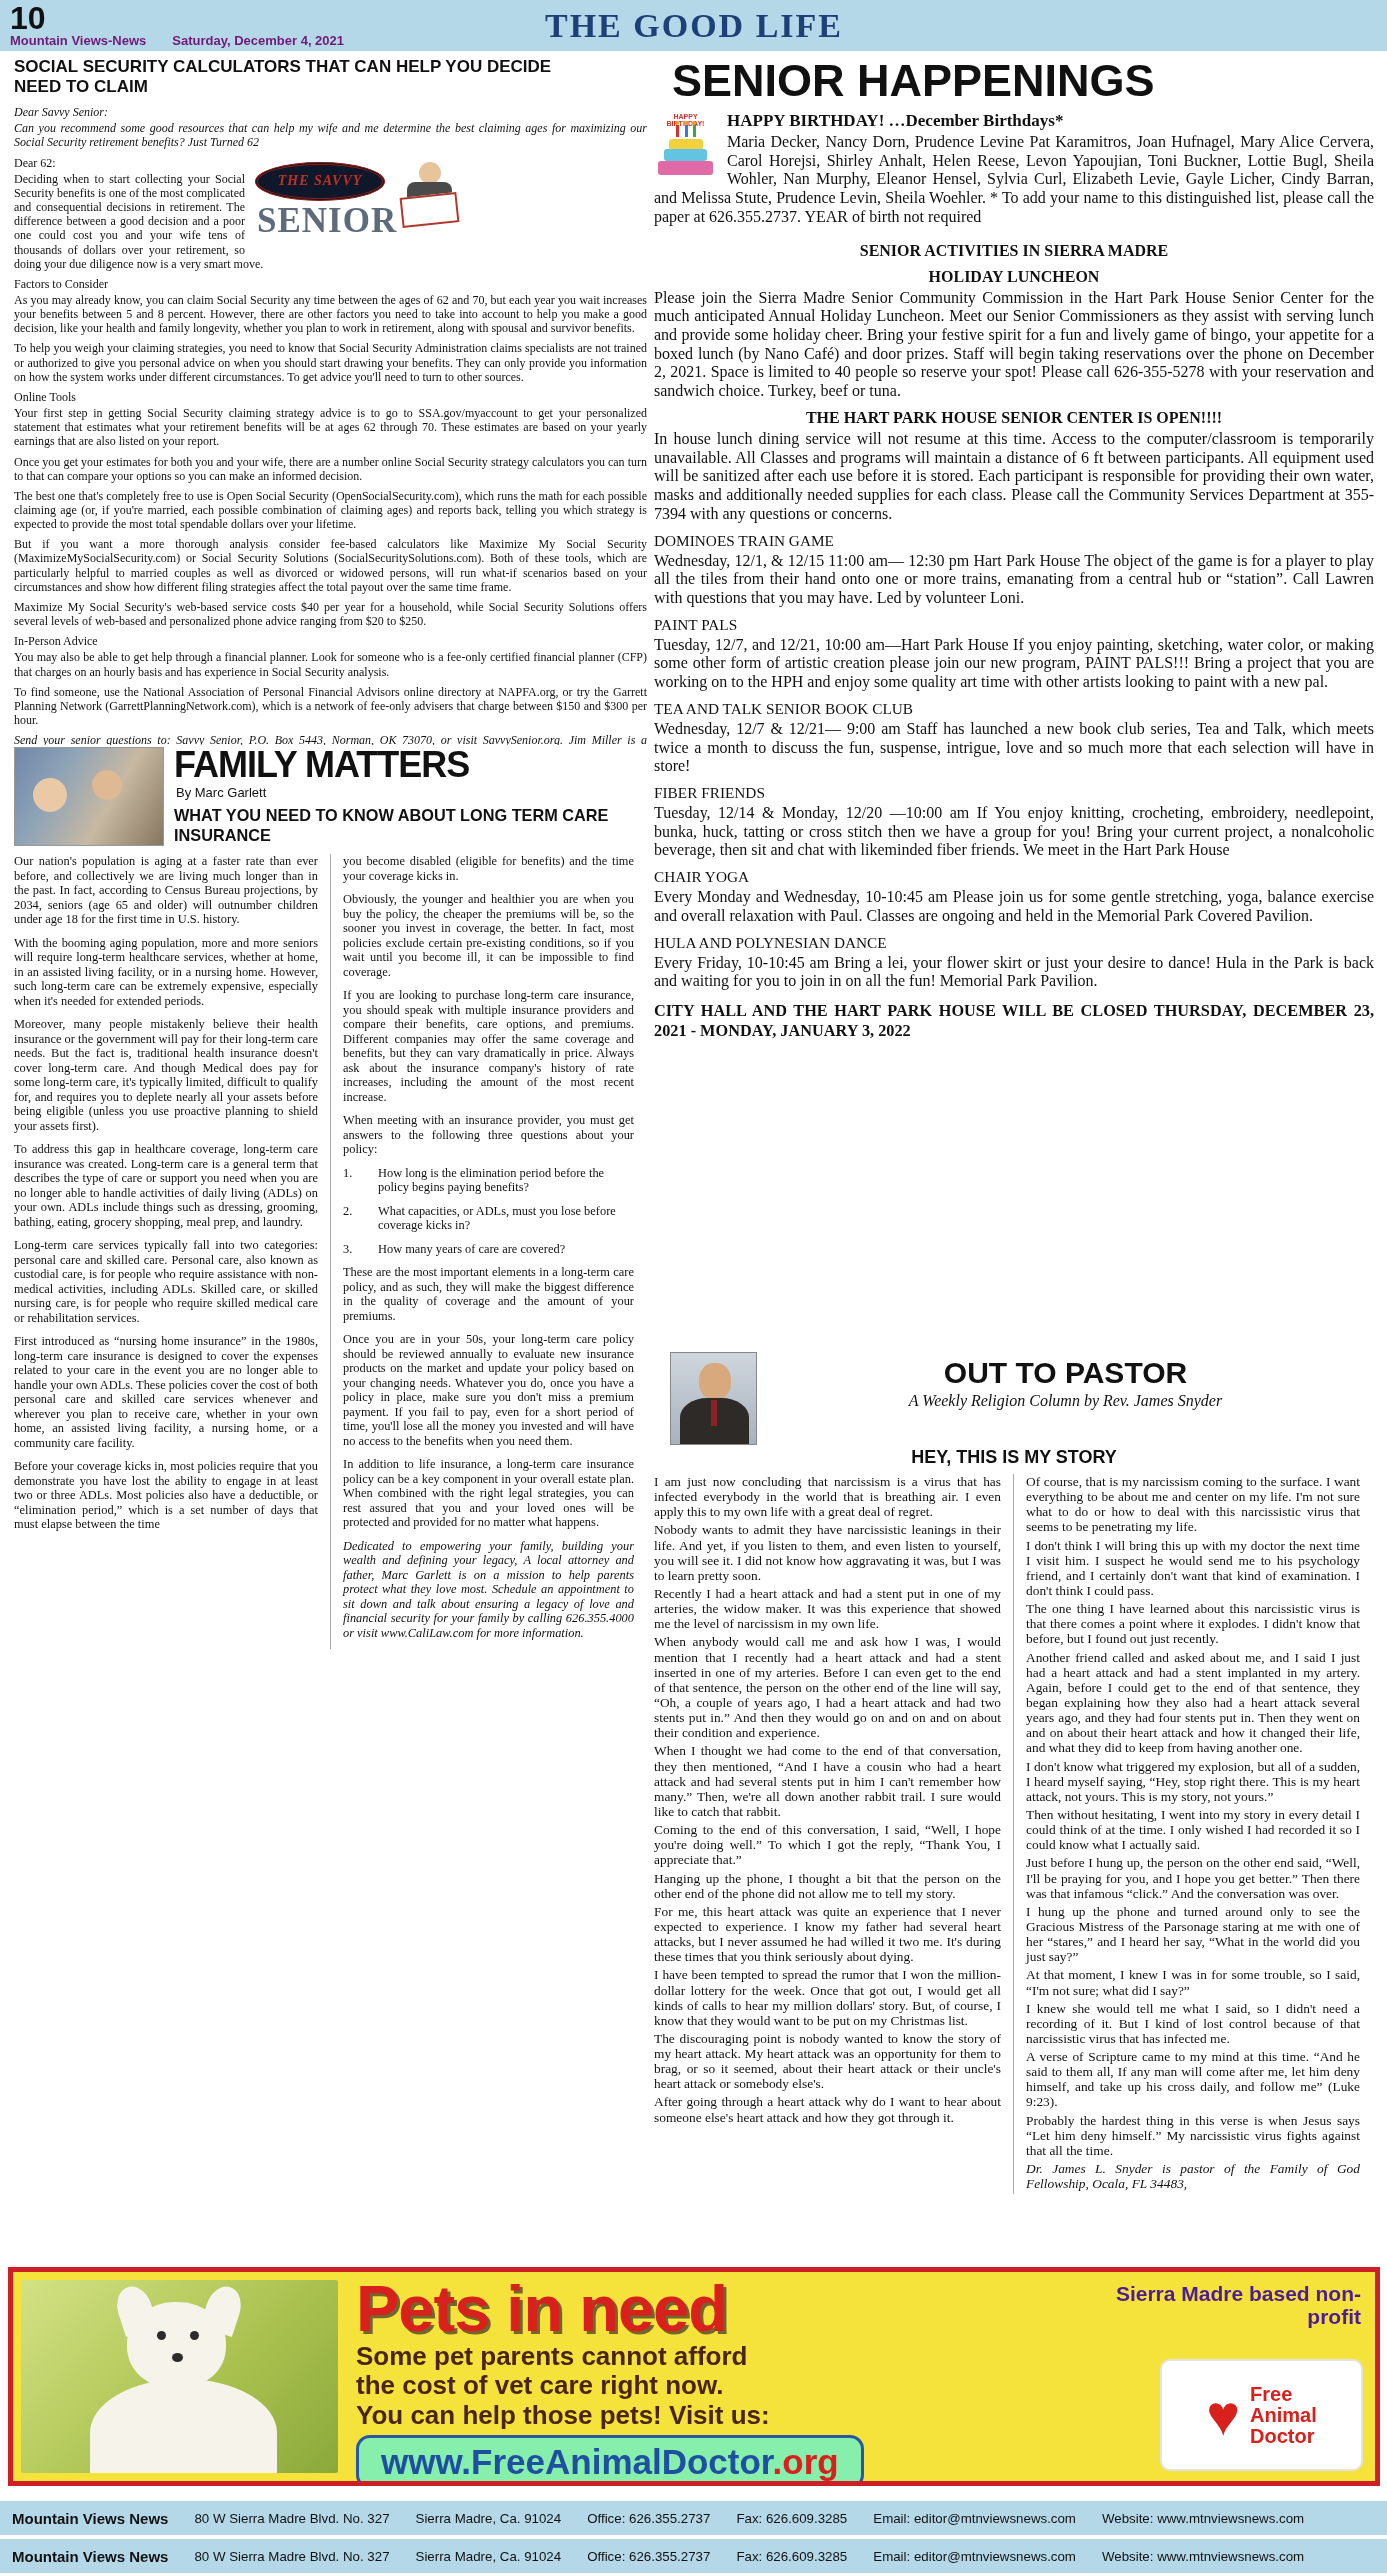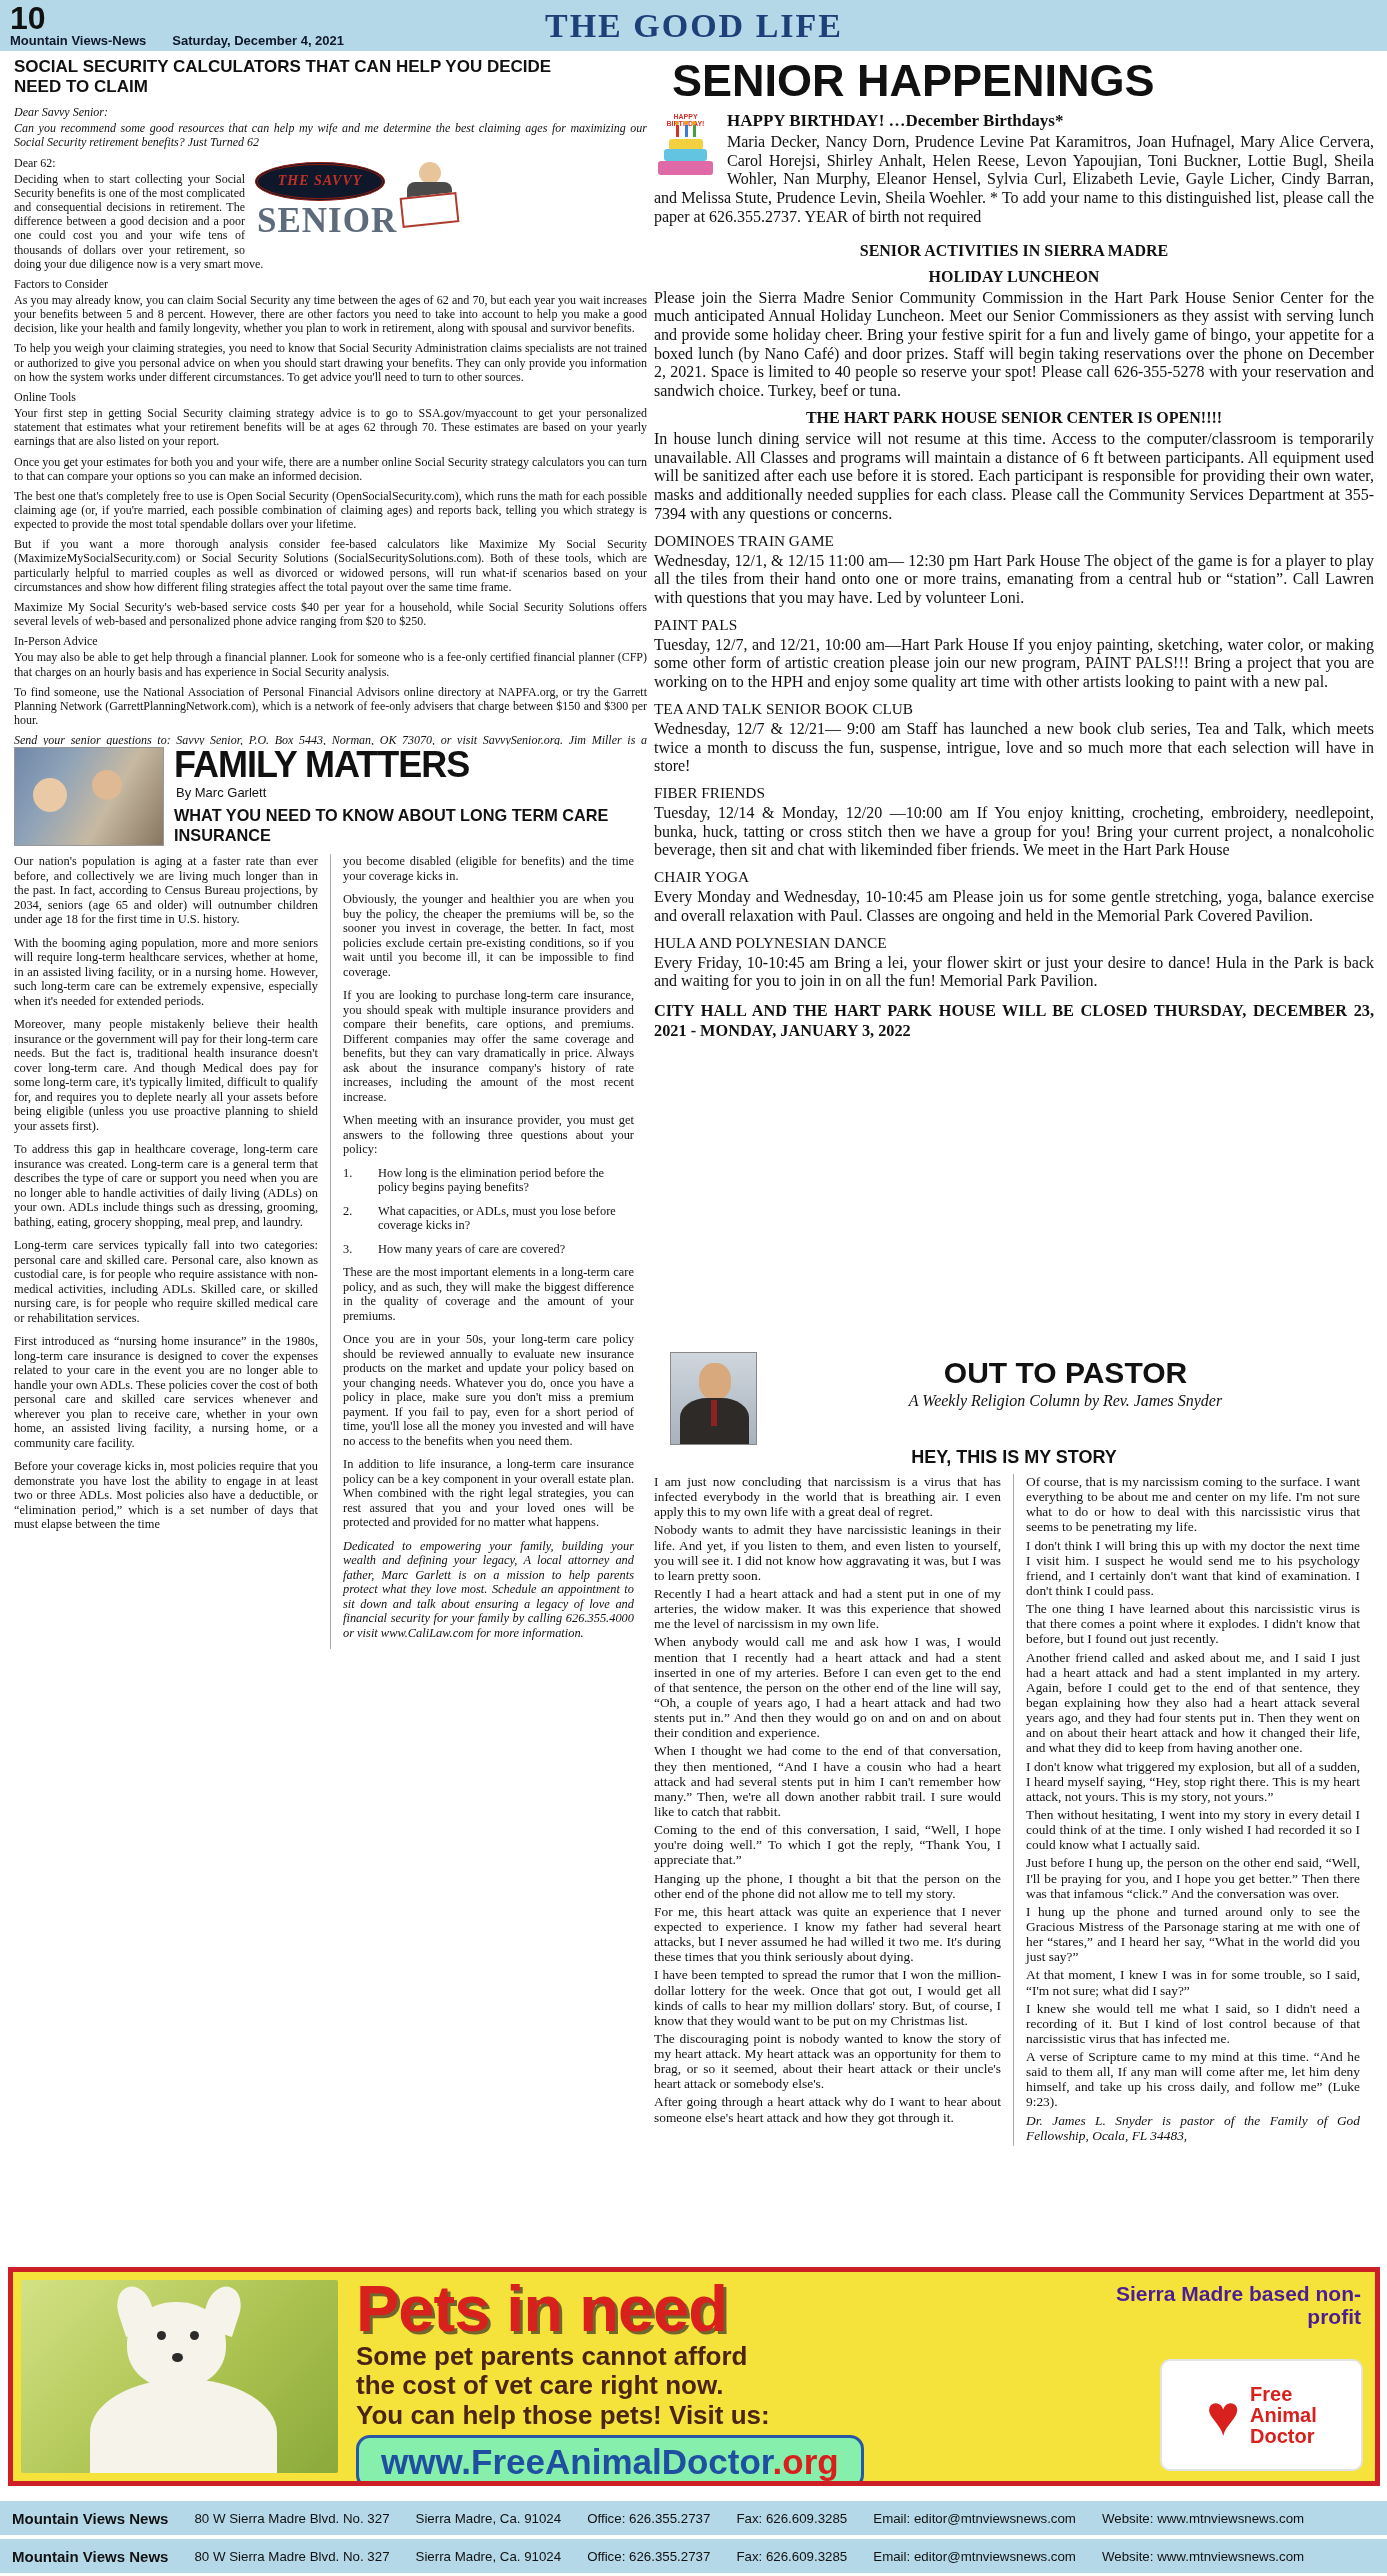--- a/index.html
+++ b/index.html
@@ -12,21 +12,21 @@
     color: #111;
     overflow: hidden;
   }
   .just { text-align: justify; hyphens: auto; -webkit-hyphens: auto; }
   .ital { font-style: italic; }
   .clear { clear: both; }
 
   
   .topbar { position: absolute; left:0; top:0; width:1388px; height:51px; background:#b5d8e9; }
   .pagenum { position:absolute; left:10px; top:0px; font: bold 32px "Liberation Sans", sans-serif; color:#111; }
-  .mast { position:absolute; left:10px; top:33px; font: bold 13px "Liberation Sans", sans-serif; color:#0f172a; }
+  .mast { position:absolute; left:10px; top:33px; font: bold 13px "Liberation Sans", sans-serif; color:#701a75; }
   .mast span { margin-right: 26px; }
   .band-title { position:absolute; left:0; right:0; top:7px; text-align:center;
     font: bold 34px "Liberation Serif", serif; color:#1e4079; letter-spacing:2px; }
 
   
   .savvy { position:absolute; left:14px; top:57px; width:633px; height:688px; overflow:hidden; }
   .sv-head { font: bold 17px "Liberation Sans", sans-serif; line-height:1.18; margin-bottom:8px; }
   .sv-head span { display:block; }
   .savvy p { font-size:12px; line-height:1.18; margin-bottom:6px; }
   .savvy .subh { margin-bottom:2px; }
@@ -292,20 +292,21 @@
       <p class="just">I don't think I will bring this up with my doctor the next time I visit him. I suspect he would send me to his psychology friend, and I certainly don't want that kind of examination. I don't think I could pass.</p>
       <p class="just">The one thing I have learned about this narcissistic virus is that there comes a point where it explodes. I didn't know that before, but I found out just recently.</p>
       <p class="just">Another friend called and asked about me, and I said I just had a heart attack and had a stent implanted in my artery. Again, before I could get to the end of that sentence, they began explaining how they also had a heart attack several years ago, and they had four stents put in. Then they went on and on about their heart attack and how it changed their life, and what they did to keep from having another one.</p>
       <p class="just">I don't know what triggered my explosion, but all of a sudden, I heard myself saying, “Hey, stop right there. This is my heart attack, not yours. This is my story, not yours.”</p>
       <p class="just">Then without hesitating, I went into my story in every detail I could think of at the time. I only wished I had recorded it so I could know what I actually said.</p>
       <p class="just">Just before I hung up, the person on the other end said, “Well, I'll be praying for you, and I hope you get better.” Then there was that infamous “click.” And the conversation was over.</p>
       <p class="just">I hung up the phone and turned around only to see the Gracious Mistress of the Parsonage staring at me with one of her “stares,” and I heard her say, “What in the world did you just say?”</p>
       <p class="just">At that moment, I knew I was in for some trouble, so I said, “I'm not sure; what did I say?”</p>
       <p class="just">I knew she would tell me what I said, so I didn't need a recording of it. But I kind of lost control because of that narcissistic virus that has infected me.</p>
       <p class="just">A verse of Scripture came to my mind at this time. “And he said to them all, If any man will come after me, let him deny himself, and take up his cross daily, and follow me” (Luke 9:23).</p>
+      <p class="just">Probably the hardest thing in this verse is when Jesus says “Let him deny himself.” My narcissistic virus fights against that all the time.</p>
       <p class="just ital">Dr. James L. Snyder is pastor of the Family of God Fellowship, Ocala, FL 34483,</p>
     </div>
   </div>
 </section>
 
 <section class="ad">
   <div class="ad-dog">
     <div class="dog-ear l"></div>
     <div class="dog-ear r"></div>
     <div class="dog-body"></div>

